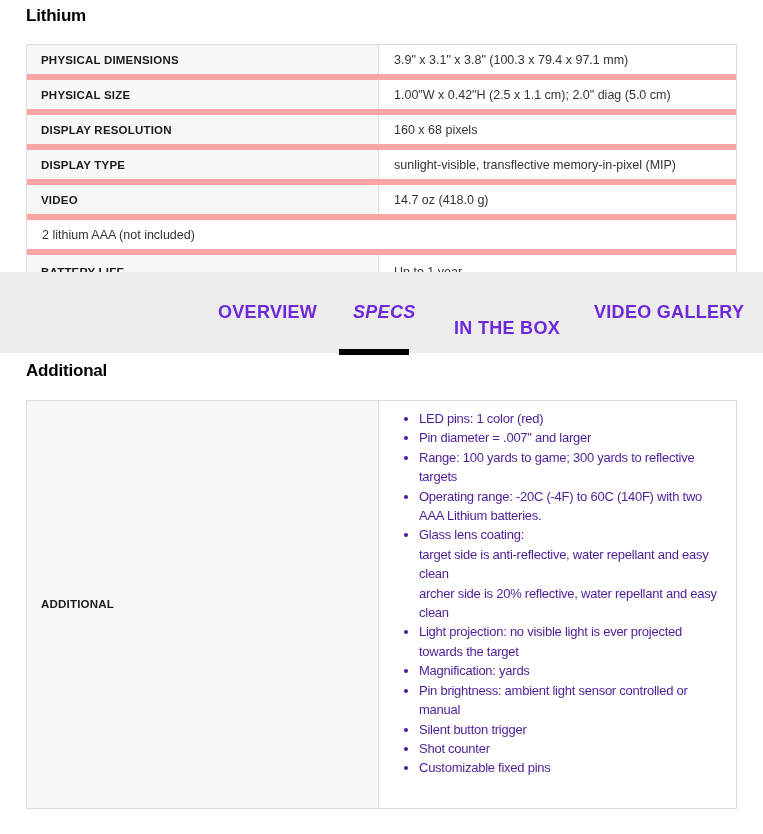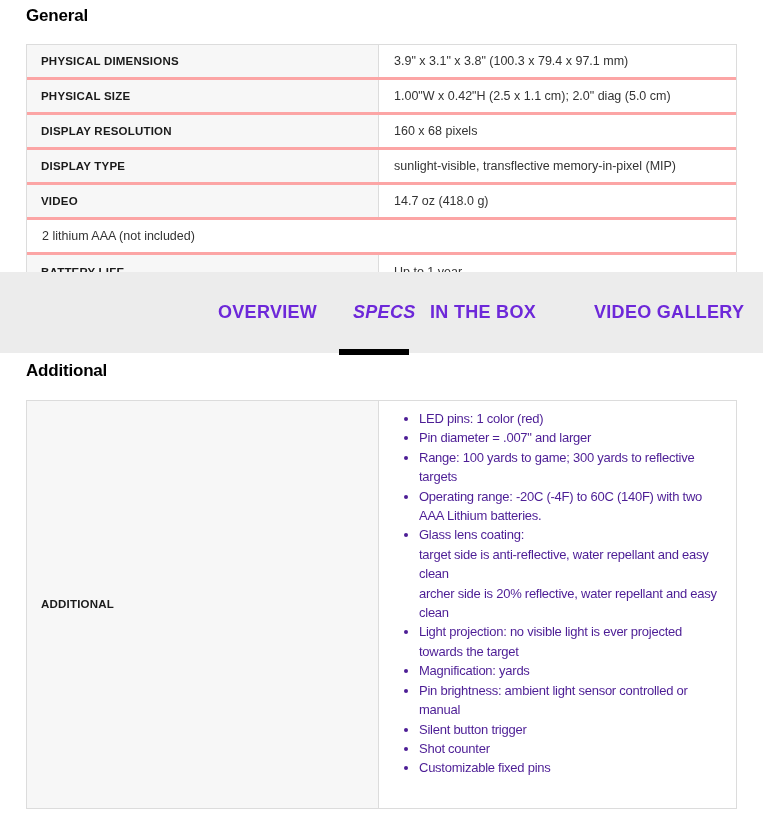--- a/index.html
+++ b/index.html
@@ -24,21 +24,21 @@
 
   
   .spec-table {
     position: absolute;
     left: 26px;
     width: 711px;
     border: 1px solid #dcdcdc;
     background: #ffffff;
   }
   #general-table { top: 44px; }
-  .spec-row { display: flex; border-bottom: 3px solid #fca5a5; height: 35px; }
+  .spec-row { display: flex; border-bottom: 6px solid #fca5a5; height: 35px; }
   .spec-row:last-child { border-bottom: none; height: 34px; }
   .spec-label {
     width: 352px;
     background: #f7f7f7;
     border-right: 1px solid #dcdcdc;
     display: flex;
     align-items: center;
     padding-left: 14px;
     font-size: 11.5px;
     font-weight: bold;
@@ -72,21 +72,21 @@
     display: flex;
     align-items: center;
     font-size: 18px;
     font-weight: bold;
     letter-spacing: 0.3px;
     color: #6d28d9;
     cursor: pointer;
   }
   #tab-overview { left: 218px; }
   #tab-specs { left: 353px; font-style: italic; }
-  #tab-in-the-box { left: 430px; }
+  #tab-in-the-box { left: 454px; margin-top: 16px; }
   #tab-video-gallery { left: 594px; }
   #tab-active-indicator {
     position: absolute;
     left: 339px;
     top: 77px;
     width: 70px;
     height: 6px;
     background: #000000;
   }
 
@@ -115,21 +115,21 @@
     letter-spacing: -0.25px;
     line-height: 19.4px;
     color: #4c1d95;
     list-style: disc;
   }
   #additional-bullets li { white-space: pre-line; }
 </style>
 </head>
 <body>
 
-<h2 class="section-heading" id="general-heading">General</h2>
+<h2 class="section-heading" id="general-heading">Lithium</h2>
 
 <div class="spec-table" id="general-table">
   <div class="spec-row">
     <div class="spec-label">PHYSICAL DIMENSIONS</div>
     <div class="spec-value">3.9" x 3.1" x 3.8" (100.3 x 79.4 x 97.1 mm)</div>
   </div>
   <div class="spec-row">
     <div class="spec-label">PHYSICAL SIZE</div>
     <div class="spec-value">1.00"W x 0.42"H (2.5 x 1.1 cm); 2.0" diag (5.0 cm)</div>
   </div>

